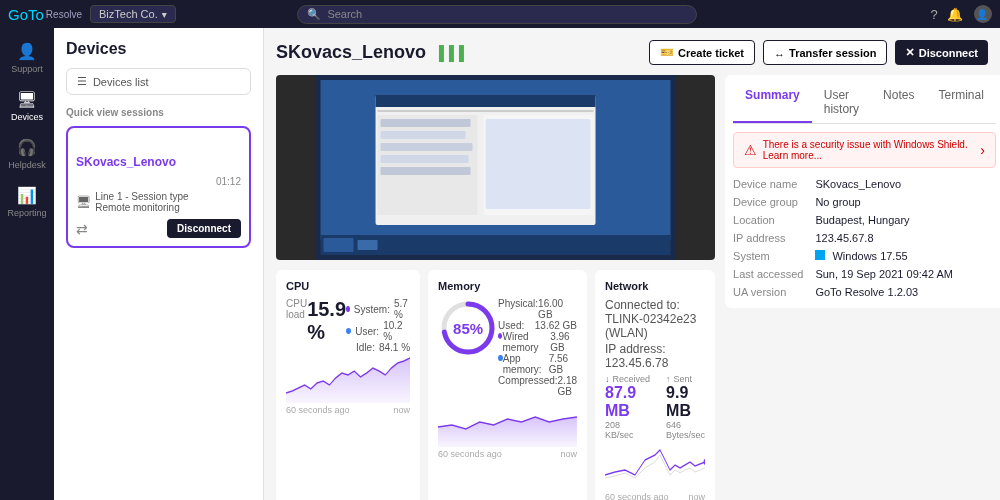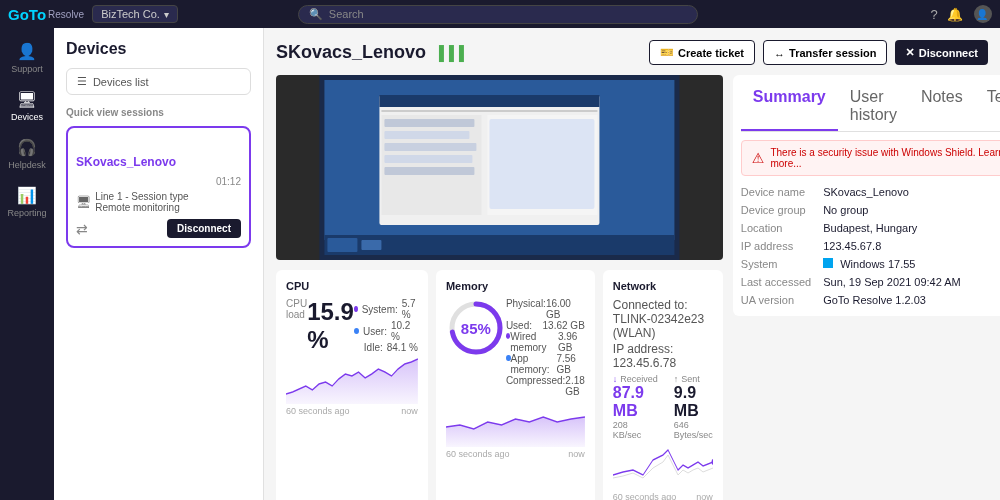--- a/index.html
+++ b/index.html
@@ -49,21 +49,21 @@
     .btn-dark { display: flex; align-items: center; gap: 4px; border: none; border-radius: 4px; padding: 5px 10px; font-size: 11px; background: #1a1a2e; color: #fff; cursor: pointer; font-weight: 600; }
 
     
     .screen-preview { background: #2a2a2a; border-radius: 4px; height: 185px; overflow: hidden; position: relative; margin-bottom: 10px; }
 
     
     .info-section { background: #fff; border-radius: 6px; padding: 8px; margin-bottom: 10px; }
 
     
     .tabs { display: flex; gap: 0; border-bottom: 1px solid #e0e0e0; margin-bottom: 8px; }
-    .tab { padding: 5px 12px; font-size: 16px; cursor: pointer; color: #666; border-bottom: 2px solid transparent; }
+    .tab { padding: 5px 12px; font-size: 12px; cursor: pointer; color: #666; border-bottom: 2px solid transparent; }
     .tab.active { color: #7c3aed; border-bottom: 2px solid #7c3aed; font-weight: 600; }
 
     
     .alert { background: #fff3f3; border: 1px solid #ffcccc; border-radius: 4px; padding: 6px 10px; font-size: 10px; color: #cc0000; display: flex; align-items: center; gap: 6px; margin-bottom: 8px; }
     .alert-text { flex: 1; }
     .alert-arrow { color: #cc0000; font-size: 14px; }
 
     
     .device-info-grid { display: grid; grid-template-columns: auto 1fr; gap: 2px 12px; font-size: 11px; }
     .device-info-label { color: #888; padding: 2px 0; white-space: nowrap; }
@@ -75,21 +75,21 @@
     .left-main { flex: 1.1; }
     .right-info { width: 340px; }
 
     
     .metrics-row { display: grid; grid-template-columns: 1fr 1fr 1fr; gap: 8px; margin-bottom: 8px; }
     .metric-card { background: #fff; border-radius: 6px; padding: 10px; }
     .metric-title { font-size: 11px; font-weight: 700; color: #1a1a2e; margin-bottom: 6px; }
     .metric-body { display: flex; justify-content: space-between; align-items: flex-start; }
     .metric-left { display: flex; }
     .cpu-load-label { font-size: 10px; color: #888; }
-    .cpu-load-value { font-size: 24px; font-weight: 800; color: #1a1a2e; }
+    .cpu-load-value { font-size: 20px; font-weight: 800; color: #1a1a2e; }
     .cpu-details { font-size: 10px; color: #555; }
     .cpu-detail-row { display: flex; align-items: center; gap: 4px; }
     .dot { width: 6px; height: 6px; border-radius: 50%; display: inline-block; }
     .dot-purple { background: #7c3aed; }
     .dot-blue { background: #3b82f6; }
 
     
     .memory-circle { position: relative; width: 60px; height: 60px; }
     .memory-circle svg { transform: rotate(-90deg); }
     .memory-percent { position: absolute; top: 50%; left: 50%; transform: translate(-50%, -50%); font-size: 13px; font-weight: 800; color: #7c3aed; }
@@ -117,21 +117,21 @@
     
     ::-webkit-scrollbar { width: 4px; }
     ::-webkit-scrollbar-track { background: #f0f0f0; }
     ::-webkit-scrollbar-thumb { background: #ccc; border-radius: 2px; }
   </style>
 </head>
 <body>
 
 <div class="topbar">
   <div class="topbar-logo">
-    <span style="color:#00d4ff;font-weight:700;font-size:15px;">GoTo</span>
+    <span style="color:#00d4ff;font-weight:400;font-size:15px;">GoTo</span>
     <span style="color:#a0a0c0;font-size:10px;font-weight:400;">Resolve</span>
   </div>
   <div class="topbar-company">
     <span>BizTech Co.</span>
     <span style="font-size:10px;">▾</span>
   </div>
   <div class="topbar-search">
     <span style="color:#aaa;">🔍</span>
     <span style="color:#888;">Search</span>
   </div>

